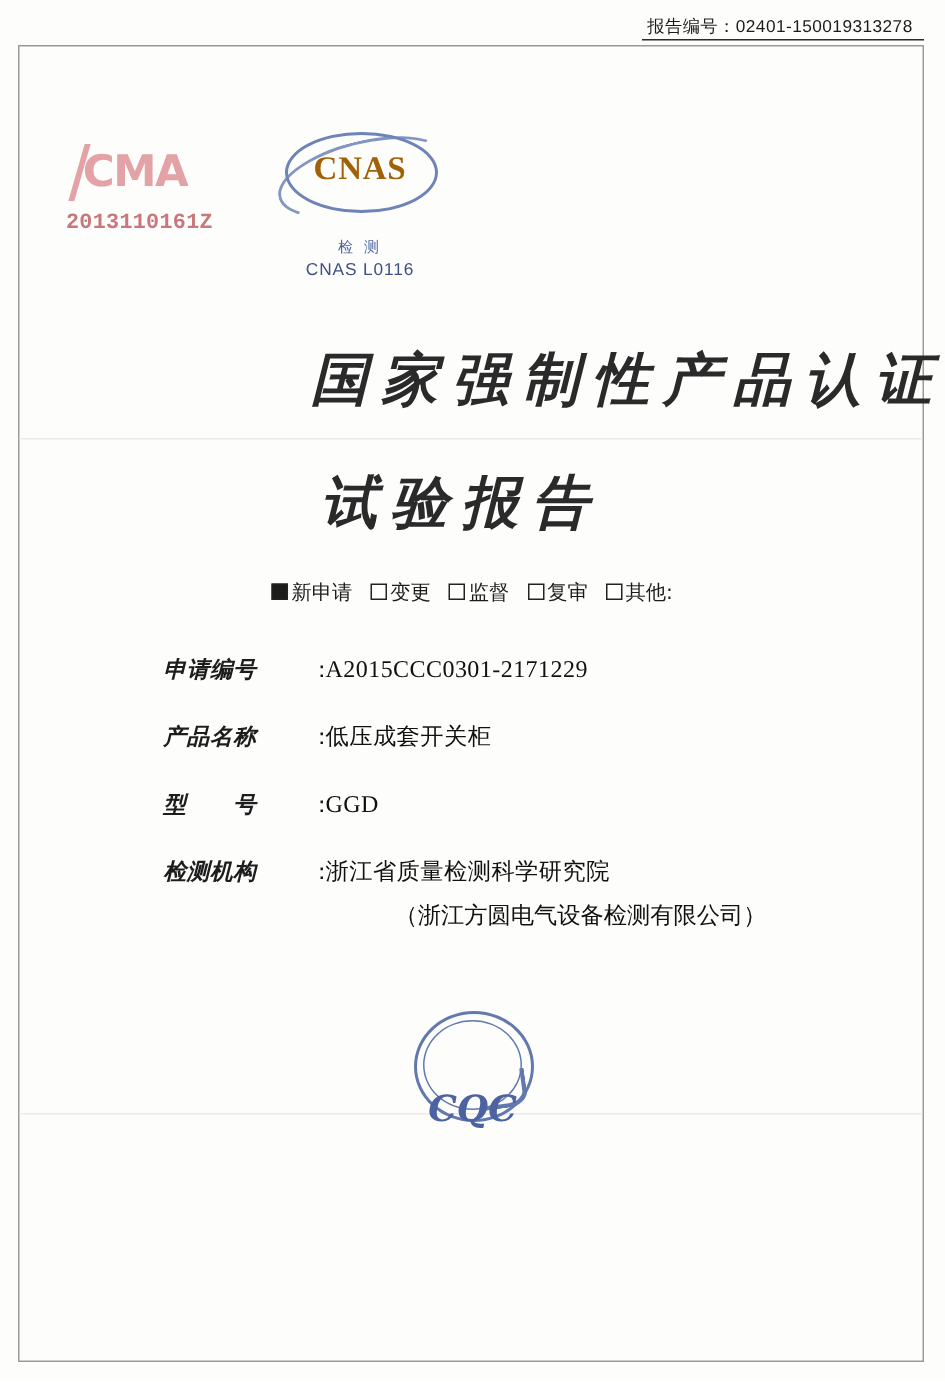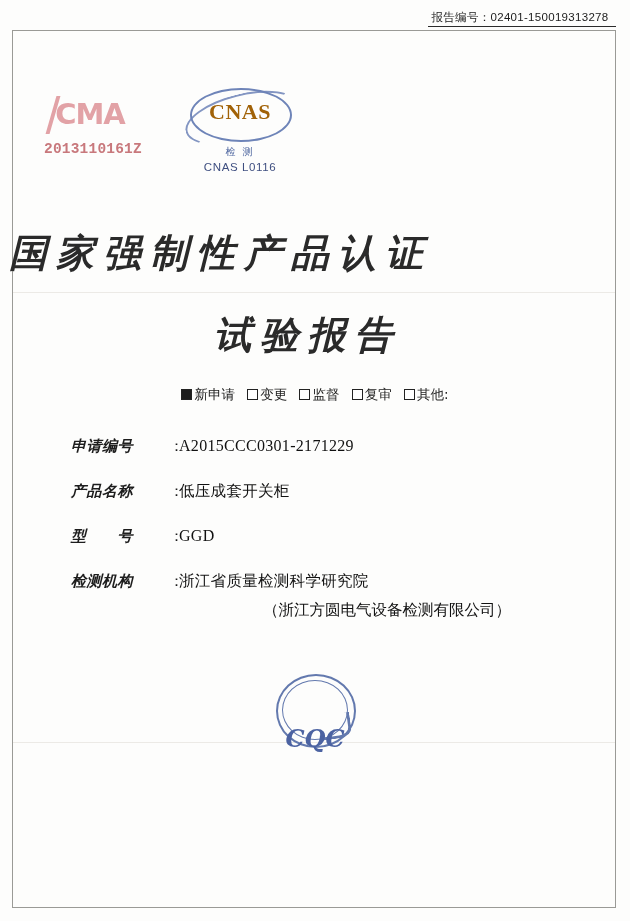--- a/index.html
+++ b/index.html
@@ -151,41 +151,41 @@
     top: 13px;
     width: 112px;
     text-align: center;
     font-family: "Liberation Serif", serif;
     font-weight: bold;
     font-size: 22px;
     letter-spacing: 0.5px;
     color: #a16207;
   }
   .cnas-sub {
-    margin-top: 3px;
+    margin-top: 16px;
     font-family: "DejaVu Sans", sans-serif;
     font-size: 10px;
     color: #4f67a0;
     letter-spacing: 2px;
   }
   .cnas-code {
     margin-top: 2px;
     font-family: "Liberation Sans", sans-serif;
     font-size: 11.5px;
     color: #3f4f80;
     letter-spacing: 0.6px;
   }
 
   
   .title-main {
     position: absolute;
     left: 0;
     top: 228px;
     width: 630px;
-    text-align: left;
+    text-align: right;
     font-family: "DejaVu Serif", serif;
     font-weight: bold;
     font-style: italic;
     font-size: 38px;
     letter-spacing: 9px;
     color: #2a2a2a;
     text-indent: 9px;
   }
   .title-sub {
     position: absolute;
@@ -237,21 +237,21 @@
   .fields {
     position: absolute;
     left: 0;
     top: 437px;
     width: 630px;
   }
   .field {
     display: flex;
     align-items: baseline;
     margin-bottom: 25px;
-    padding-left: 71px;
+    padding-left: 109px;
   }
   .field .label {
     width: 98px;
     font-family: "DejaVu Serif", serif;
     font-style: italic;
     font-weight: bold;
     font-size: 15px;
     color: #1d1d1d;
     letter-spacing: 0.5px;
     white-space: nowrap;

